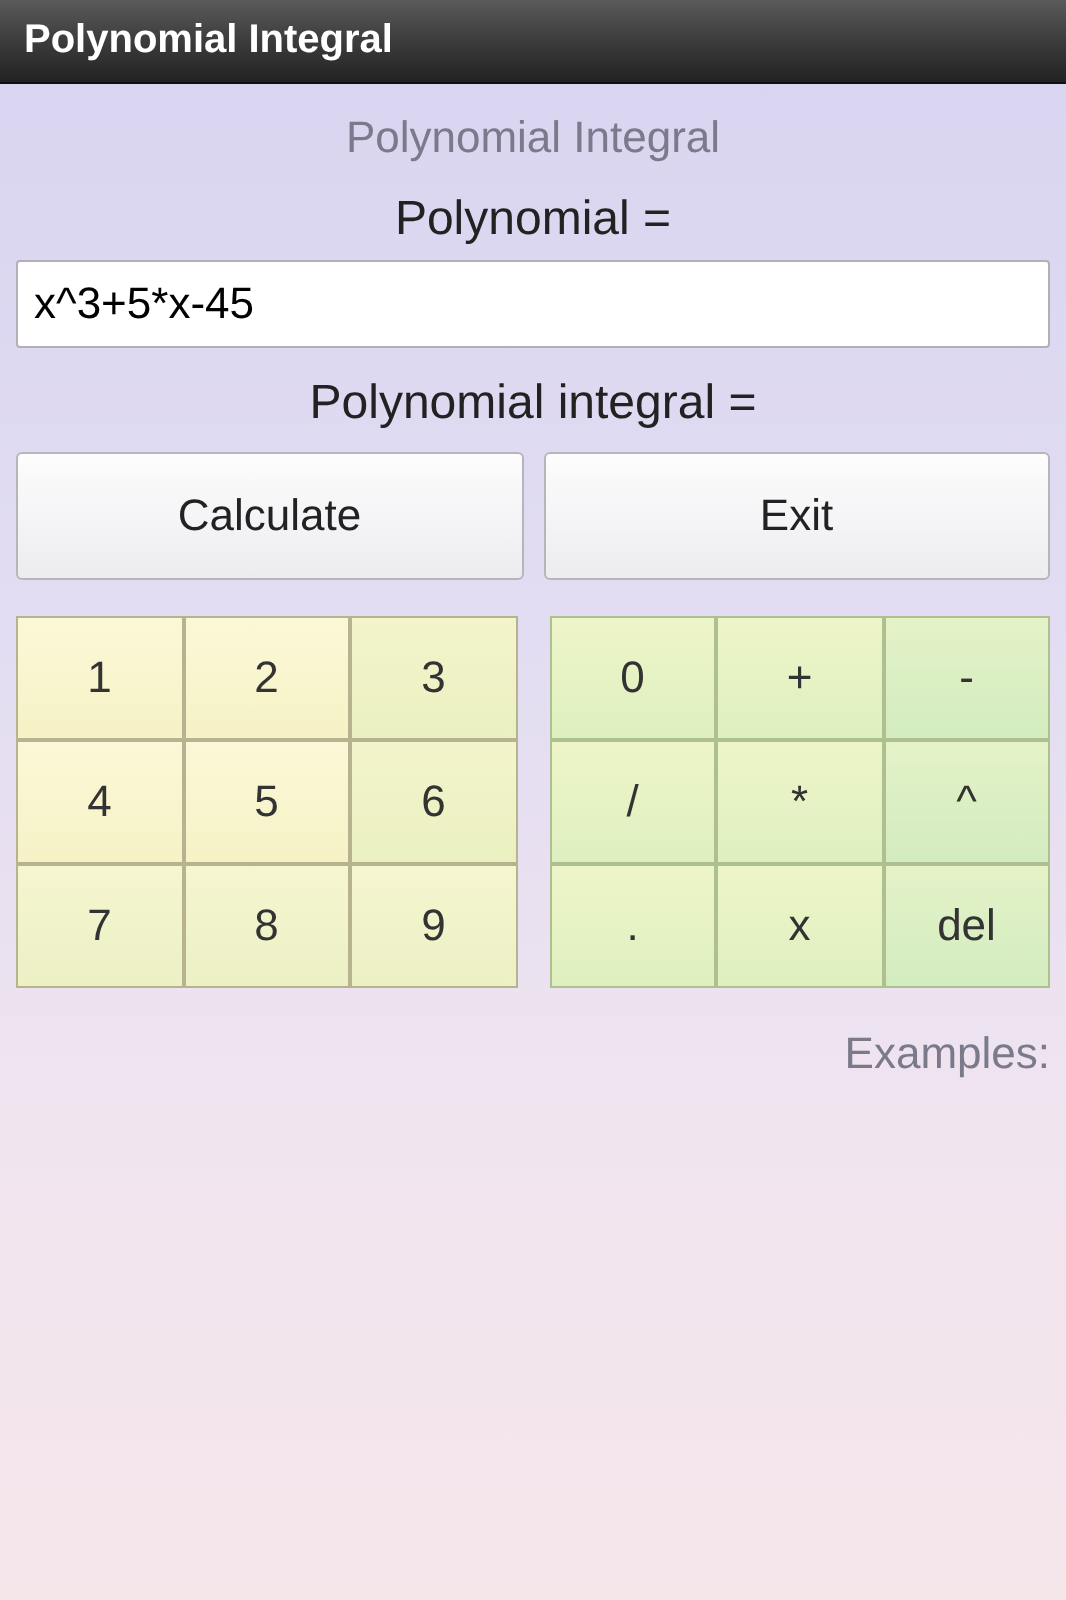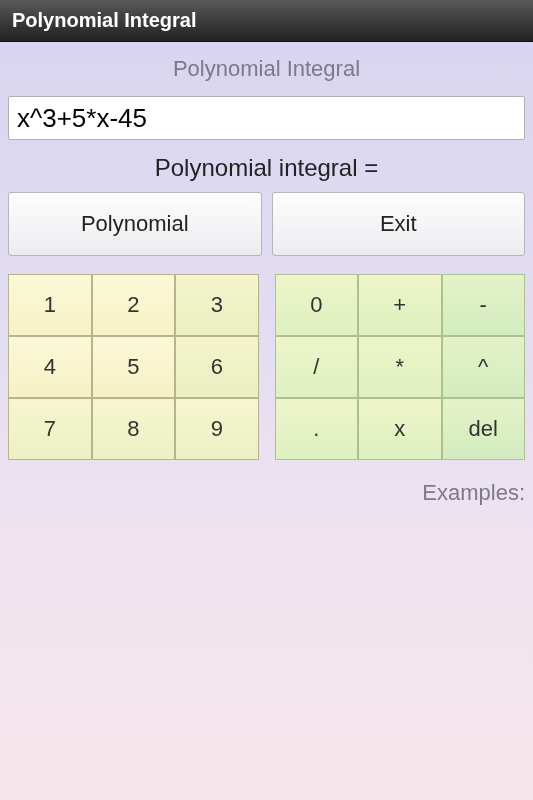--- a/index.html
+++ b/index.html
@@ -37,21 +37,21 @@
     color: #222;
     font-size: 24px;
     margin-bottom: 6px;
   }
   .field {
     width: 100%;
     height: 44px;
     background: #fff;
     border: 1px solid #b5aeb9;
     border-radius: 2px;
-    font-size: 26px;
+    font-size: 22px;
     padding: 0 8px;
     color: #000;
     margin-bottom: 14px;
     outline: none;
     font-family: inherit;
   }
   .actionrow {
     display: flex;
     gap: 10px;
     margin: 4px 0 18px 0;
@@ -102,26 +102,27 @@
 <body>
 
 <div class="titlebar">
   <span>Polynomial Integral</span>
 </div>
 
 <div class="content">
 
   <div class="subtitle">Polynomial Integral</div>
 
+  <div class="label">Polynomial =</div>
   <input class="field" type="text" value="x^3+5*x-45" style="">
 
   <div class="label">Polynomial integral =</div>
 
   <div class="actionrow">
-    <button class="actionbtn">Polynomial</button>
+    <button class="actionbtn">Calculate</button>
     <button class="actionbtn">Exit</button>
   </div>
 
   <div class="keypad-area">
     <div class="pad pad-num">
       <div class="key">1</div>
       <div class="key">2</div>
       <div class="key">3</div>
       <div class="key">4</div>
       <div class="key">5</div>

